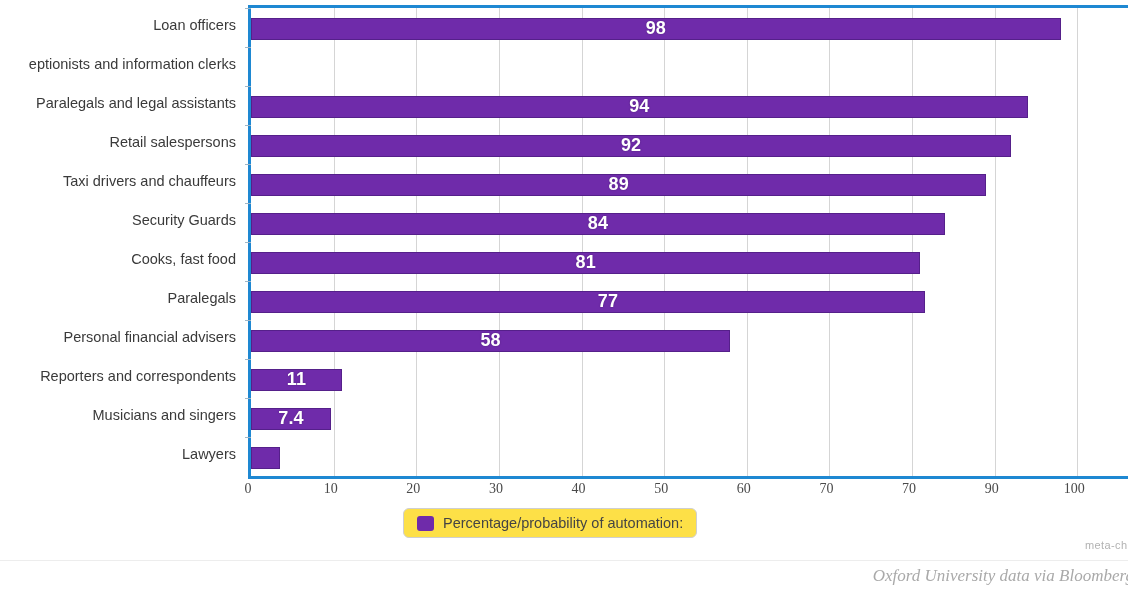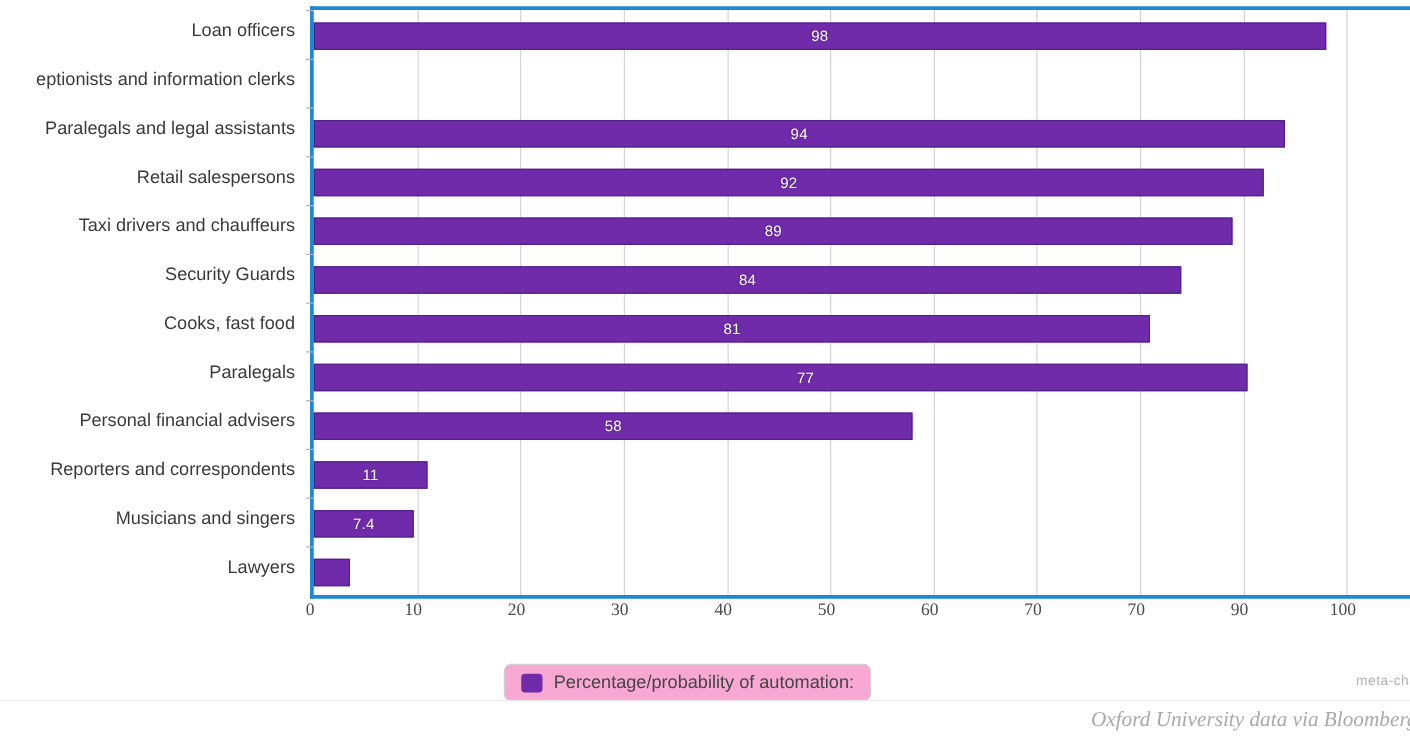--- a/index.html
+++ b/index.html
@@ -76,22 +76,22 @@
     left: 0;
     background: #6f2baa;
     border: 1px solid #55208a;
     box-sizing: border-box;
     display: flex;
     align-items: center;
     justify-content: center;
   }
   .bar-value {
     color: #ffffff;
-    font-size: 12px;
-    font-weight: normal;
+    font-size: 18px;
+    font-weight: bold;
     font-family: "Liberation Sans", sans-serif;
     letter-spacing: 0.2px;
     text-shadow: 0 0 2px rgba(0,0,0,.25);
     text-align: center;
   }
 
   
   #ylabels {
     position: absolute;
     left: 0;
@@ -129,26 +129,25 @@
 
   
   #legend {
     position: absolute;
     left: 403px;
     top: 508px;
     height: 30px;
     box-sizing: border-box;
     border: 1px solid #cfcfcf;
     border-radius: 6px;
-    background: #f9a8d4;
+    background: #fde047;
     display: flex;
     align-items: center;
     padding: 0 13px;
     gap: 9px;
-    margin-top: 23px;
   }
   #legend-swatch {
     width: 17px;
     height: 15px;
     background: #6f2baa;
     border-radius: 3px;
     flex: 0 0 auto;
   }
   #legend-text {
     font-size: 14.5px;
@@ -241,21 +240,21 @@
         </div>
         <div class="ytick" style="top: 156px;"></div>
         <div class="bar" style="top: 204.5px; height: 22px; width: 694.085px; background: rgb(111, 43, 170);">
           <span class="bar-value">84</span>
         </div>
         <div class="ytick" style="top: 195px;"></div>
         <div class="bar" style="top: 243.5px; height: 22px; width: 669.296px; background: rgb(111, 43, 170);">
           <span class="bar-value">81</span>
         </div>
         <div class="ytick" style="top: 234px;"></div>
-        <div class="bar" style="top: 282.5px; height: 22px; width: 747px; background: rgb(111, 43, 170); padding-left: 40px;">
+        <div class="bar" style="top: 282.5px; height: 22px; width: 674px; background: rgb(111, 43, 170); padding-left: 40px;">
           <span class="bar-value">77</span>
         </div>
         <div class="ytick" style="top: 273px;"></div>
         <div class="bar" style="top: 321.5px; height: 22px; width: 479.249px; background: rgb(111, 43, 170);">
           <span class="bar-value">58</span>
         </div>
         <div class="ytick" style="top: 312px;"></div>
         <div class="bar" style="top: 360.5px; height: 22px; width: 90.892px; background: rgb(111, 43, 170);">
           <span class="bar-value">11</span>
         </div>

